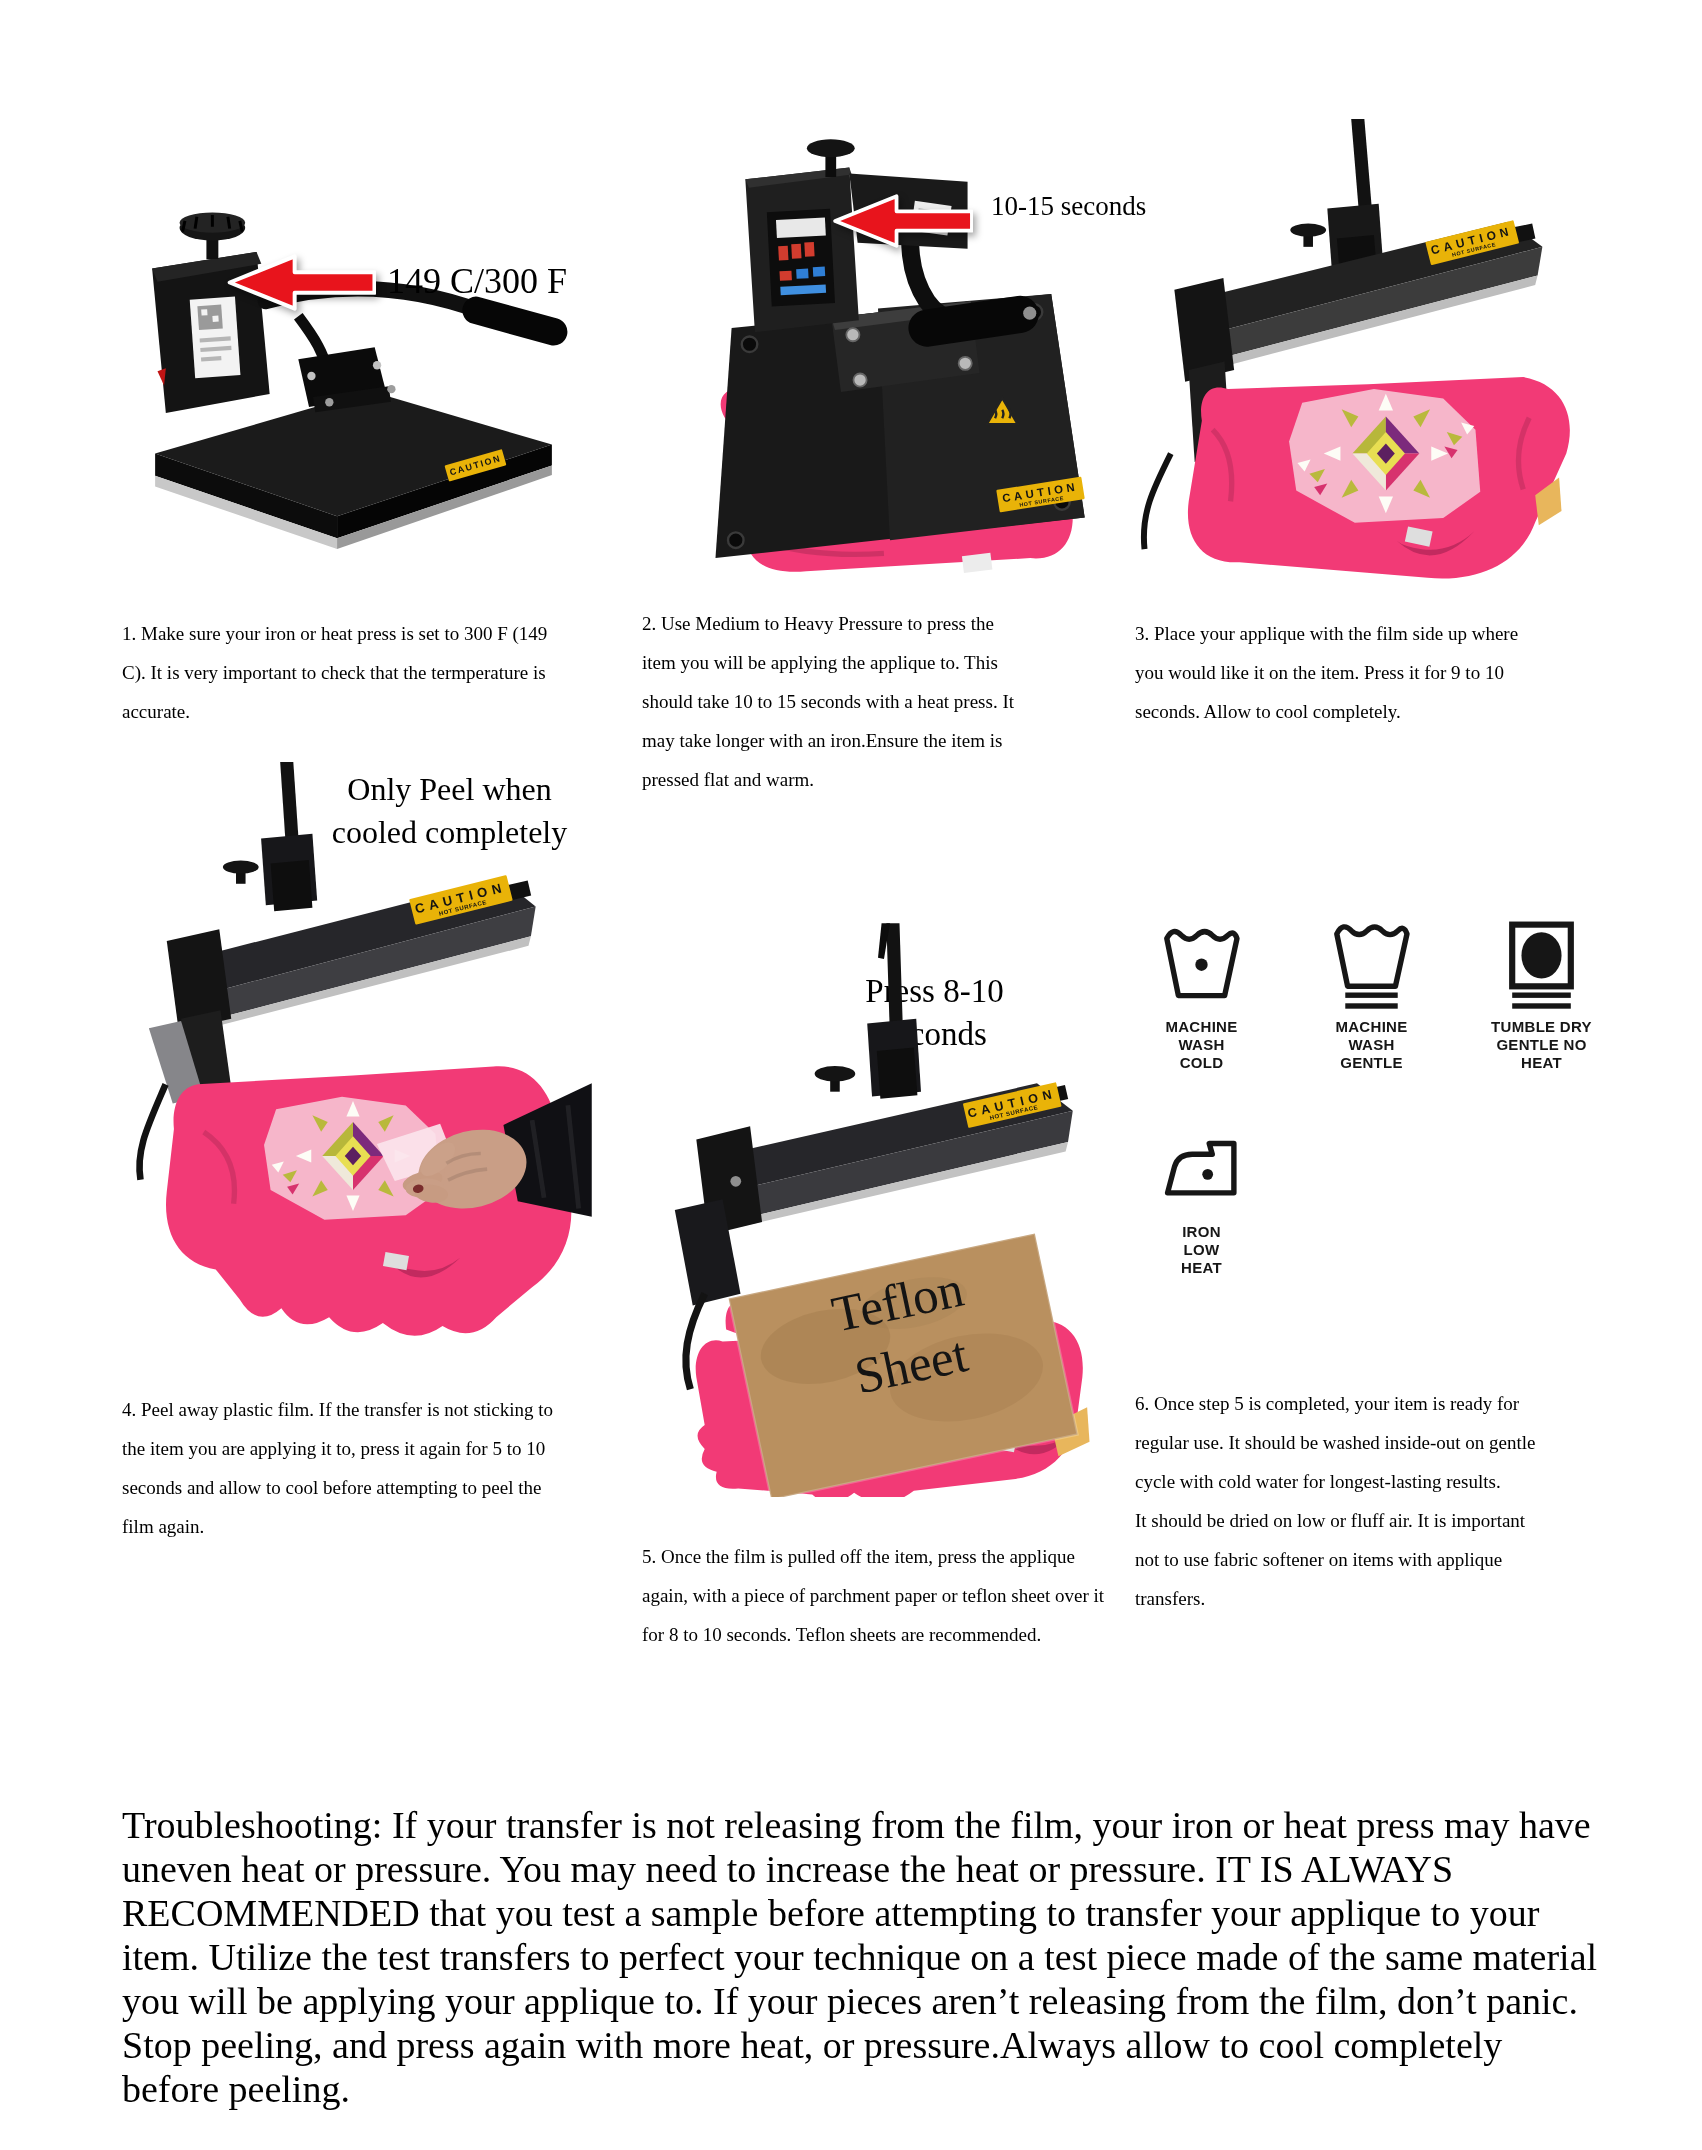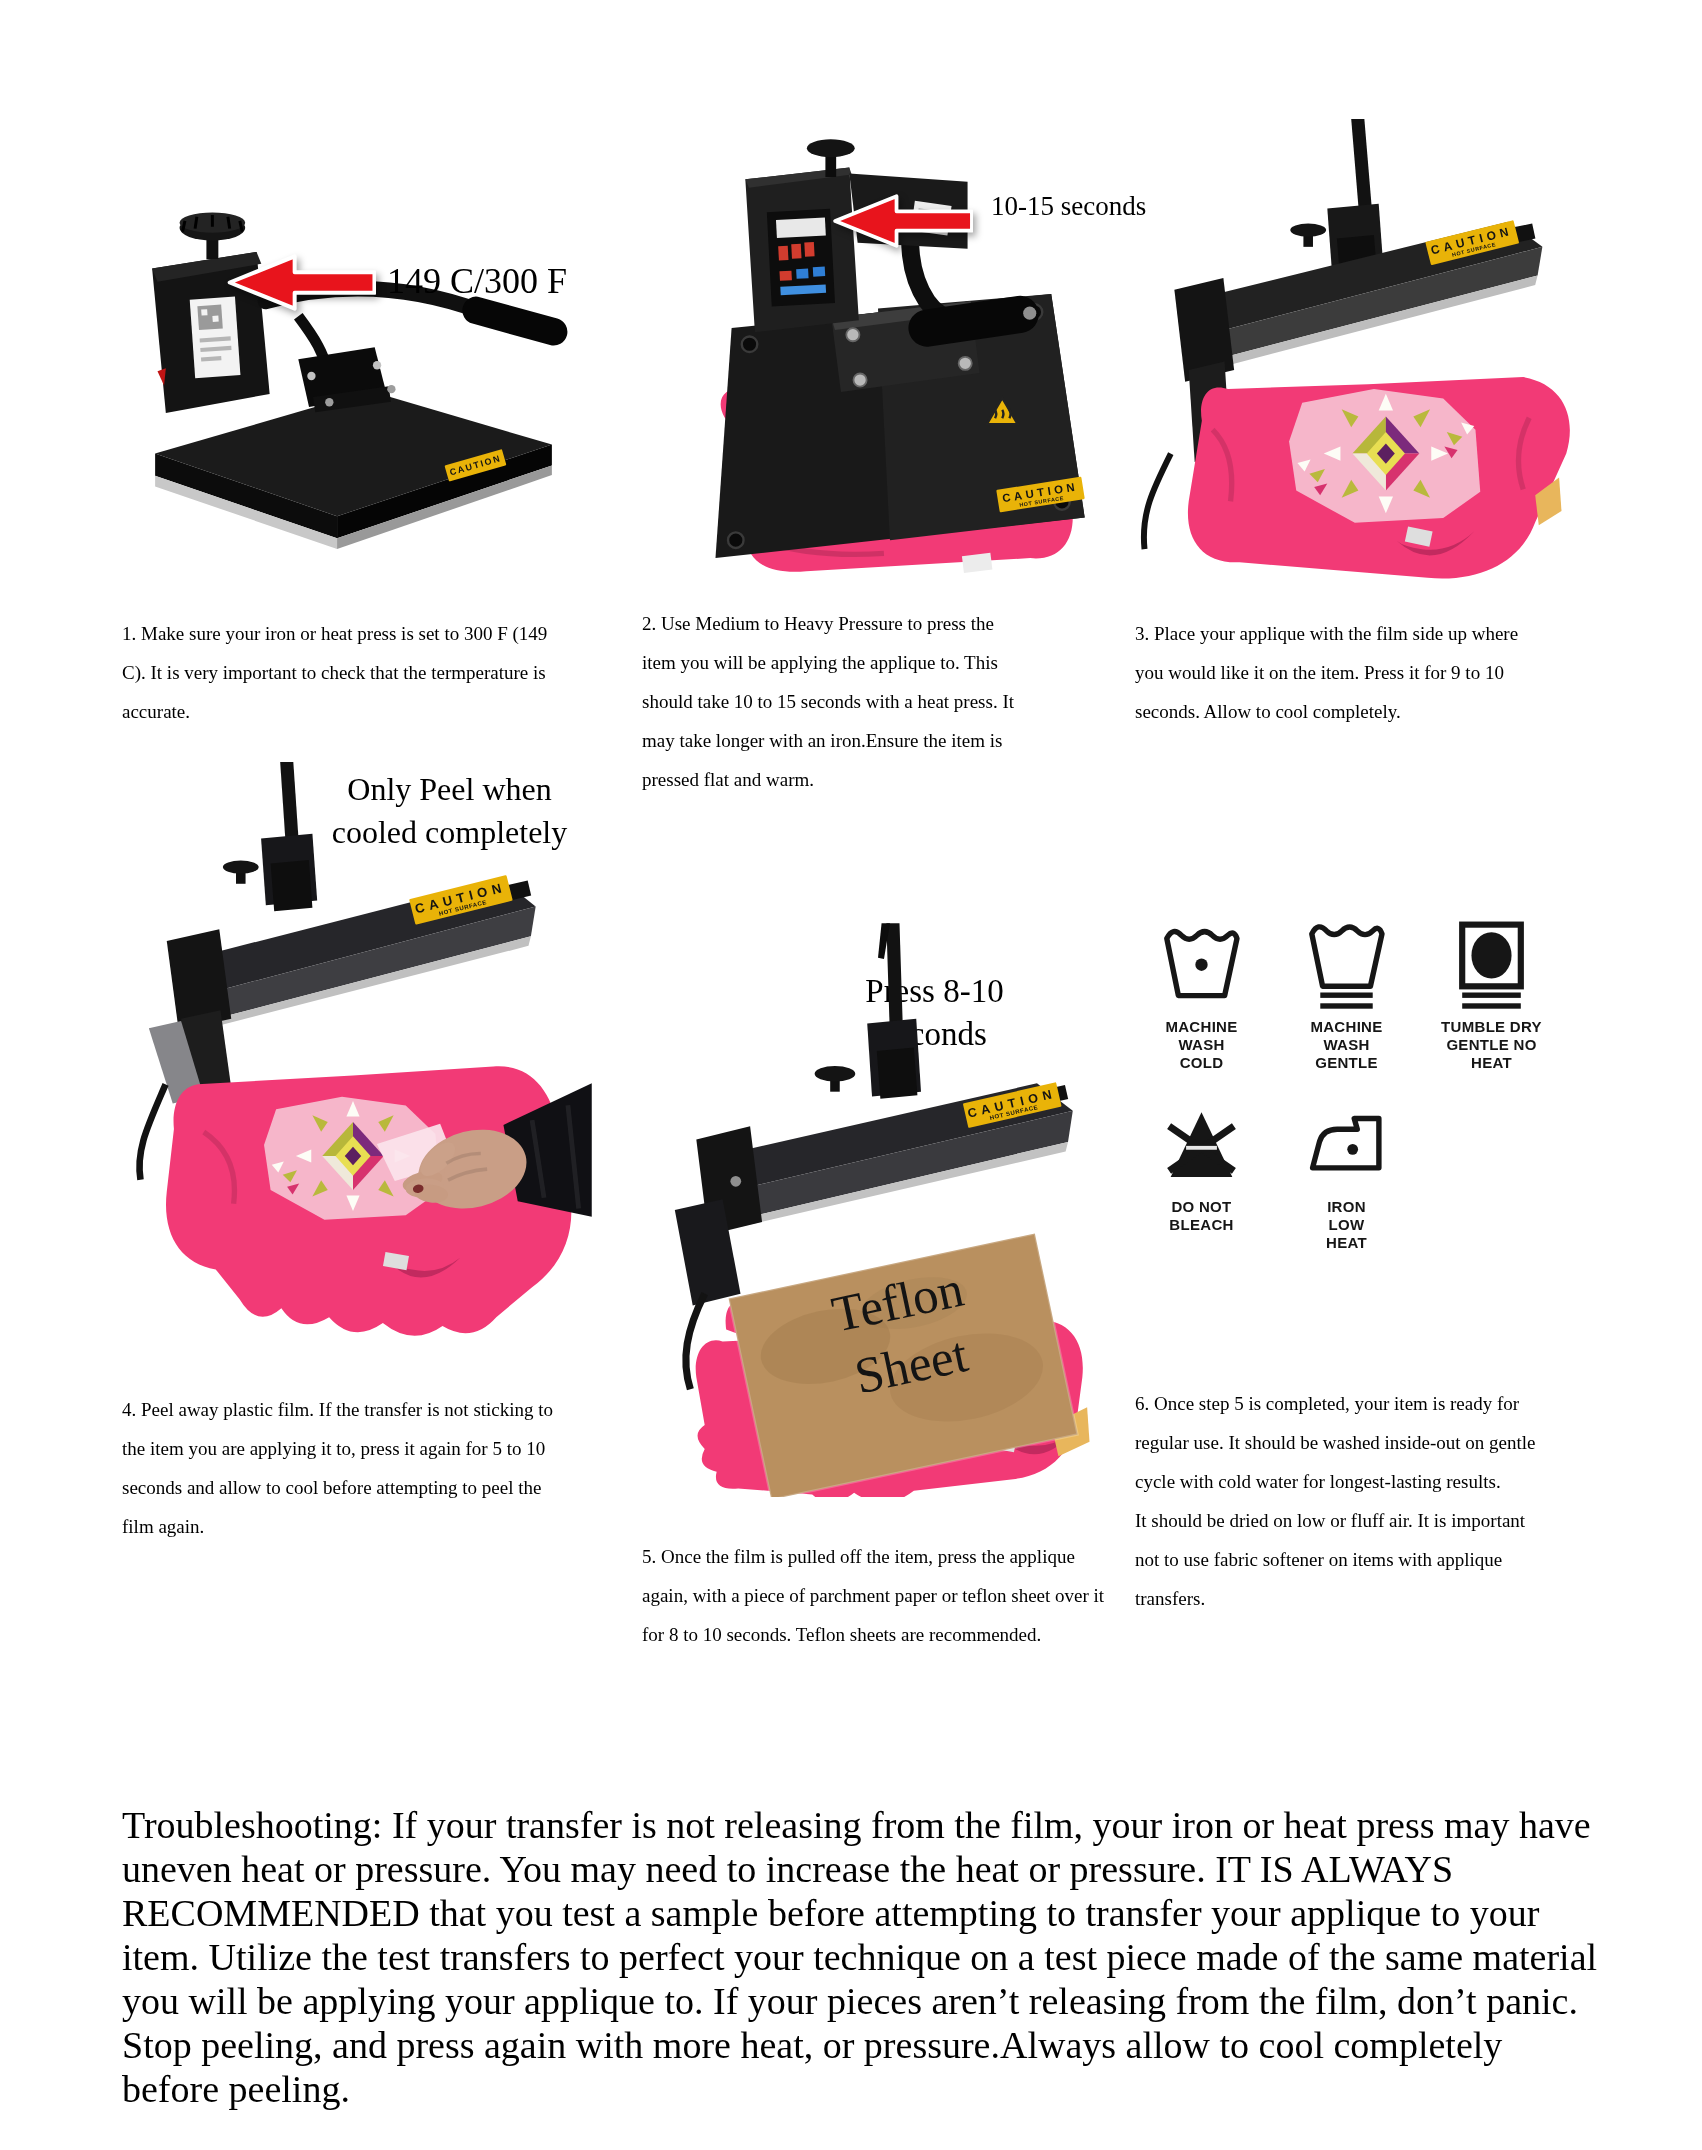--- a/index.html
+++ b/index.html
@@ -7,21 +7,21 @@
     width:1703px;height:2151px;background:#ffffff;position:relative;
     font-family:"Liberation Serif",serif;color:#000;overflow:hidden;
   }
   .abs{position:absolute;}
   .step{font-size:19px;line-height:39px;white-space:pre-line;margin-top:40px;}
   .troubleshoot{font-size:38px;line-height:44px;}
   .note{font-size:32px;line-height:43px;text-align:center;white-space:pre-line;}
   .ann-text{font-size:36px;line-height:35px;white-space:nowrap;}
   .ann-text.small{font-size:27px;}
   .red-arrow{filter:drop-shadow(3px 4.2px 3.6px rgba(0,0,0,0.35));}
-  .care-grid{display:grid;grid-template-columns:repeat(3,145px);grid-auto-rows:180px;}
+  .care-grid{display:grid;grid-template-columns:repeat(3,145px);grid-auto-rows:180px;gap:25px;}
   .care-item{display:flex;flex-direction:column;align-items:center;justify-content:flex-start;}
   .care-item svg{width:87px;height:91px;}
   .care-label{
     font-family:"Liberation Sans",sans-serif;font-weight:bold;font-size:15px;
     line-height:18px;text-align:center;white-space:pre-line;margin-top:7.2px;
     color:#161616;letter-spacing:0.3px;
   }
   .teflon-label{
     font-size:51px;line-height:65px;text-align:center;white-space:pre-line;
     transform:rotate(-12deg);color:#141414;
@@ -357,29 +357,20 @@
       <ellipse cx="50" cy="46" rx="26" ry="30" fill="#161616"></ellipse>
       <rect x="12" y="94" width="76" height="7" fill="#161616"></rect>
       <rect x="12" y="108" width="76" height="7" fill="#161616"></rect>
     </svg>
     <div class="care-label">TUMBLE DRY
 GENTLE NO
 HEAT</div>
   </div>
   <div class="care-item">
     <svg viewBox="0 0 100 118">
-      <polygon points="50,16 90,100 10,100" fill="#161616"></polygon>
-      <path d="M 8 34 L 92 92 M 92 34 L 8 92" stroke="#161616" stroke-width="9"></path>
-      <path d="M 30 62 L 70 62" stroke="#ffffff" stroke-width="5" opacity="0.9"></path>
-    </svg>
-    <div class="care-label">DO NOT
-BLEACH</div>
-  </div>
-  <div class="care-item">
-    <svg viewBox="0 0 100 118">
       <path d="M 6 88 L 15 54 Q 20 38 38 38 L 64 38 L 60 24 L 92 24 L 92 88 Z" fill="none" stroke="#161616" stroke-width="7" stroke-linejoin="round"></path>
       <circle cx="58" cy="64" r="7" fill="#161616"></circle>
     </svg>
     <div class="care-label">IRON
 LOW
 HEAT</div>
   </div>
 </div>
 
 <div class="abs step" style="left:122px;top:1350px;width:454px;">4. Peel away plastic film. If the transfer is not sticking to the item you are applying it to, press it again for 5 to 10 seconds and allow to cool before attempting to peel the film again.</div>

